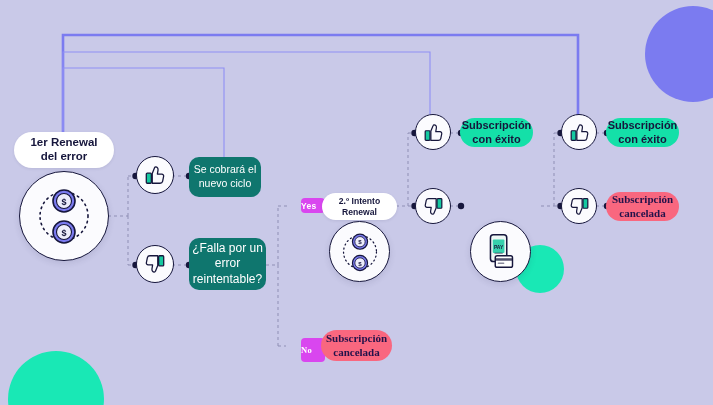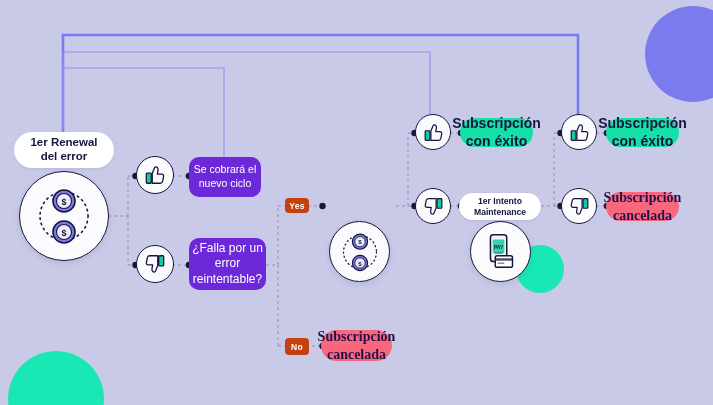--- a/index.html
+++ b/index.html
@@ -24,35 +24,35 @@
   
   .pill-white{
     background:#ffffff;border-radius:18px;
     color:#16163c;font-weight:bold;
     display:flex;align-items:center;justify-content:center;
     text-align:center;line-height:1.18;
     box-shadow:0 1px 3px rgba(40,40,80,.10);
   }
   
   .box-purple{
-    background:#6d28d9;border-radius:10px;color:#ffffff;
+    background:#0f766e;border-radius:10px;color:#ffffff;
     display:flex;align-items:center;justify-content:center;
     text-align:center;line-height:1.3;font-size:10.5px;
   }
   
   .badge{
-    border-radius:999px;display:flex;align-items:center;justify-content:center;
-    text-align:center;line-height:1.22;font-size:14px;font-weight:bold;
+    border-radius:999px;display:flex;align-items:center;justify-content:flex-start;
+    text-align:center;line-height:1.22;font-size:11px;font-weight:bold;
   }
   .badge-green{background:#14e0a8;color:#16163c;}
   .badge-red{background:#f9677f;color:#23124a;font-family:Liberation Serif, serif;}
   .badge-dark{
-    background:#c2410c;color:#ffffff;border-radius:4px;
-    display:flex;align-items:center;justify-content:center;
-    font-size:8.5px;font-weight:bold;letter-spacing:.3px;
+    background:#d946ef;color:#ffffff;border-radius:4px;
+    display:flex;align-items:center;justify-content:flex-start;
+    font-size:8.5px;font-weight:bold;letter-spacing:.3px;margin-left:16px;
   }
 
   
   .circ{
     border-radius:50%;background:#fbfbfe;
     border:1.6px solid #16163c;
     display:flex;align-items:center;justify-content:center;
   }
   
   .bigcirc{
@@ -175,28 +175,32 @@
       <path d="M15 3 L6.5 3 C5 3 4 3.8 3.7 5.1 L2.6 10.4 C2.3 11.8 3.2 13 4.6 13 L9.4 13 L8.7 17.4 C8.4 19.2 9.6 20.8 11.2 20.8 C11.8 20.8 12.3 20.4 12.5 19.8 L15 13.6 Z" fill="#fbfbfe" stroke="#16163c" stroke-width="1.4" stroke-linejoin="round"></path>
     </svg>
   </div>
   <div class="node box-purple" style="left:189px;top:238px;width:77px;height:52px;font-size:12px;">
     <span>¿Falla por un error reintentable?</span>
   </div>
 
   <div class="node badge-dark" style="left:285px;top:198px;width:24px;height:15px;">
     <span>Yes</span>
   </div>
-  <div class="node badge-dark" style="left:285px;top:338px;width:24px;height:17px;">
+  <div class="node badge-dark" style="left:285px;top:338px;width:24px;height:24px;font-family:Liberation Serif, serif;">
     <span>No</span>
   </div>
 
   <div class="node badge badge-red" style="left:321px;top:330px;width:71px;height:31px;">
     <span>Subscripción cancelada</span>
   </div>
 
+  <div class="node title-pill pill-white" style="left:322px;top:193px;width:75px;height:27px;font-size:8.6px;flex-direction:column;">
+    <span>2.º Intento</span>
+    <span>Renewal</span>
+  </div>
   <div class="node bigcirc" style="left:329px;top:221px;width:61px;height:61px;">
     <svg width="48" height="48" viewBox="0 0 70 70">
       <circle cx="35" cy="35" r="24" fill="none" stroke="#16163c" stroke-width="1.8" stroke-dasharray="1.6 4.5" stroke-linecap="round"></circle>
       <circle cx="35" cy="20" r="11" fill="#7b7bf0" stroke="#16163c" stroke-width="1.8"></circle>
       <circle cx="35" cy="20" r="7.5" fill="#ededfb" stroke="#16163c" stroke-width="1.2"></circle>
       <text x="35" y="24" font-size="9" font-family="Liberation Sans, sans-serif" text-anchor="middle" fill="#16163c" font-weight="bold">$</text>
       <circle cx="35" cy="51" r="11" fill="#7b7bf0" stroke="#16163c" stroke-width="1.8"></circle>
       <circle cx="35" cy="51" r="7.5" fill="#ededfb" stroke="#16163c" stroke-width="1.2"></circle>
       <text x="35" y="55" font-size="9" font-family="Liberation Sans, sans-serif" text-anchor="middle" fill="#16163c" font-weight="bold">$</text>
     </svg>
@@ -212,24 +216,20 @@
     <span>Subscripción con éxito</span>
   </div>
 
   <div class="node circ" style="left:415px;top:188px;width:36px;height:36px;">
     <svg width="21" height="21" viewBox="0 0 24 24">
       <rect x="16" y="3" width="5.5" height="11" rx="1" fill="#15c9a0" stroke="#16163c" stroke-width="1.4"></rect>
       <path d="M15 3 L6.5 3 C5 3 4 3.8 3.7 5.1 L2.6 10.4 C2.3 11.8 3.2 13 4.6 13 L9.4 13 L8.7 17.4 C8.4 19.2 9.6 20.8 11.2 20.8 C11.8 20.8 12.3 20.4 12.5 19.8 L15 13.6 Z" fill="#fbfbfe" stroke="#16163c" stroke-width="1.4" stroke-linejoin="round"></path>
     </svg>
   </div>
 
-  <div class="node title-pill pill-white" style="left:459px;top:193px;width:82px;height:27px;font-size:8.6px;flex-direction:column;">
-    <span>1er Intento</span>
-    <span>Maintenance</span>
-  </div>
   <div class="node bigcirc" style="left:470px;top:221px;width:61px;height:61px;">
     <svg width="46" height="46" viewBox="0 0 48 48">
       <rect x="13" y="6" width="17" height="28" rx="3" fill="#eef7f5" stroke="#16163c" stroke-width="1.6"></rect>
       <rect x="15.4" y="11" width="12.2" height="14" rx="1" fill="#15c9a0" opacity=".85"></rect>
       <text x="21.5" y="21" font-size="5.2" font-family="Liberation Sans, sans-serif" text-anchor="middle" fill="#16163c" font-weight="bold">PAY</text>
       <rect x="17" y="24.5" width="9" height="1.6" rx=".8" fill="#16163c" opacity=".45"></rect>
       <rect x="18" y="28" width="18" height="12" rx="2" fill="#ffffff" stroke="#16163c" stroke-width="1.5"></rect>
       <rect x="18" y="30.5" width="18" height="2.6" fill="#16163c" opacity=".75"></rect>
       <rect x="20.5" y="35" width="7" height="1.4" rx=".7" fill="#16163c" opacity=".5"></rect>
     </svg>

